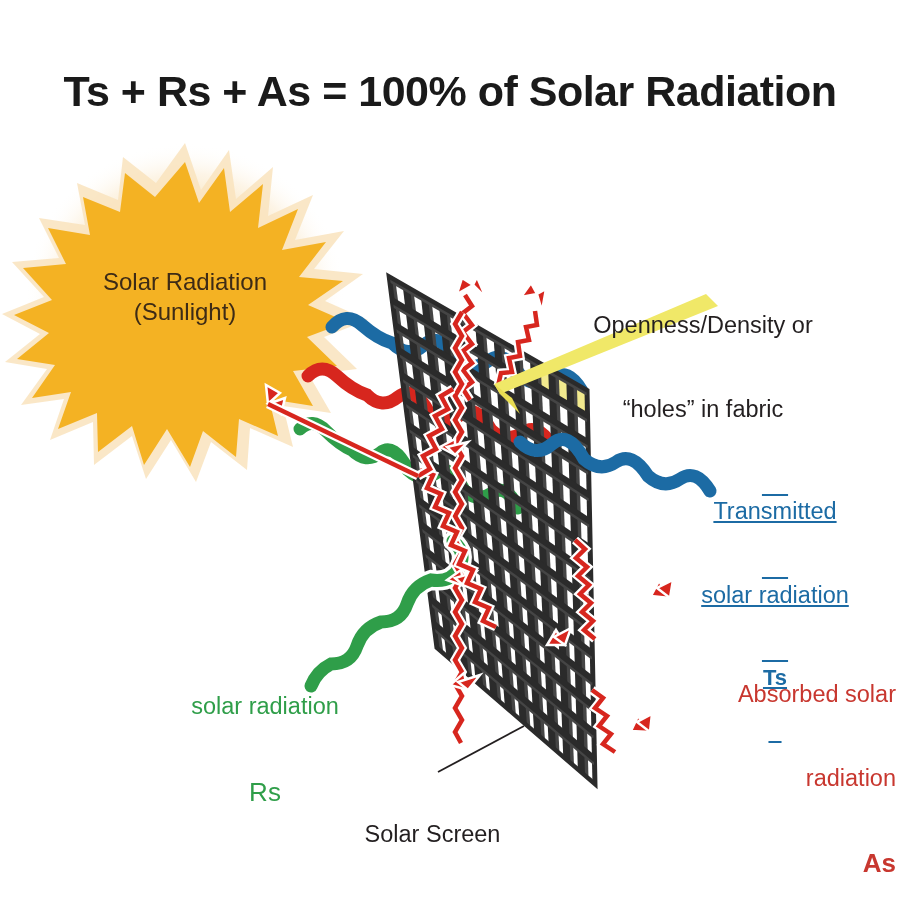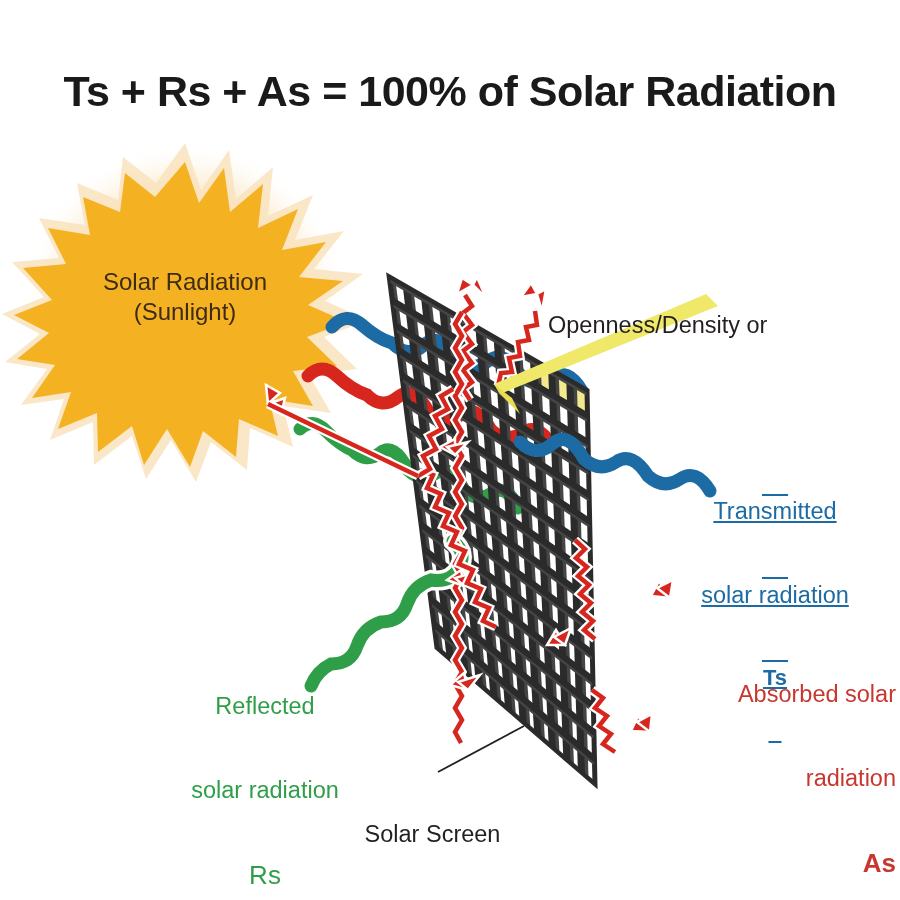--- a/index.html
+++ b/index.html
@@ -41,21 +41,21 @@
     font-family: "Liberation Sans", sans-serif;
     font-weight: bold;
     font-size: 43px;
     letter-spacing: -0.5px;
     color: #1a1a1a;
   }
   #openness-label {
     left: 548px;
     top: 257px;
     width: 310px;
-    text-align: left;
+    text-align: center;
     font-size: 23.5px;
     color: #231f20;
   }
   #transmitted-label {
     left: 655px;
     top: 443px;
     width: 240px;
     text-align: center;
     font-size: 23.5px;
     color: #1c6ba4;
@@ -327,36 +327,36 @@
 
     <g>
       <line x1="524" y1="726" x2="438" y2="772" stroke="#231f20" stroke-width="1.8"></line>
     </g>
   </svg>
 
   <div class="txt" id="title-text">Ts + Rs + As = 100% of Solar Radiation</div>
 
   <div class="txt" id="openness-label">
     <span class="lbl-line">Openness/Density or</span>
+    <span class="lbl-line">“holes” in fabric</span>
   </div>
 
   <div class="txt" id="transmitted-label">
     <span class="lbl-line">Transmitted</span>
     <span class="lbl-line">solar radiation</span>
     <span class="lbl-line sym">Ts</span>
   </div>
 
   <div class="txt" id="absorbed-label">
     <span class="lbl-line">Absorbed solar</span>
     <span class="lbl-line">radiation</span>
     <span class="lbl-line sym">As</span>
   </div>
 
   <div class="txt" id="reflected-label">
-    <span class="lbl-line">Reflected</span>
     <span class="lbl-line">solar radiation</span>
     <span class="lbl-line sym">Rs</span>
   </div>
 
   <div class="txt" id="fabric-label">
     <span class="lbl-line">Solar Screen</span>
     
   </div>
 
 </div>

